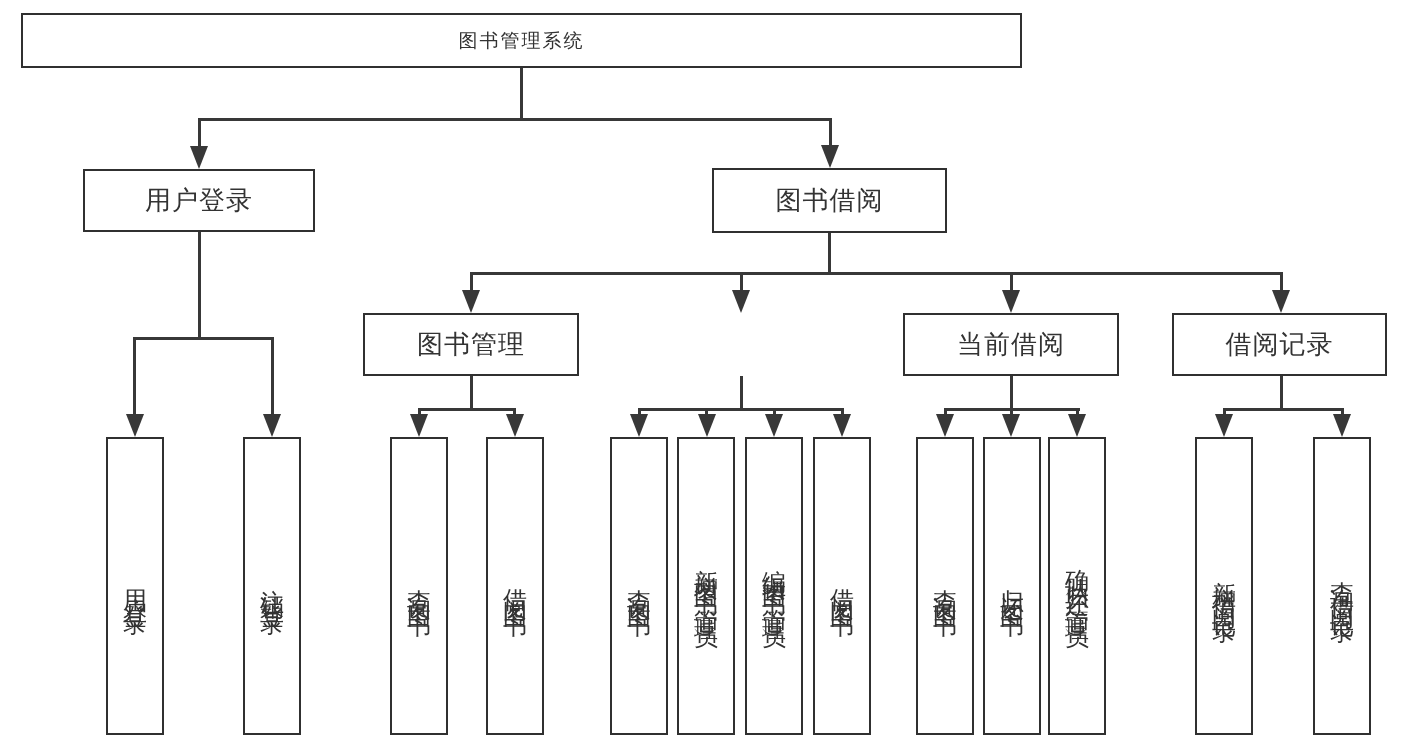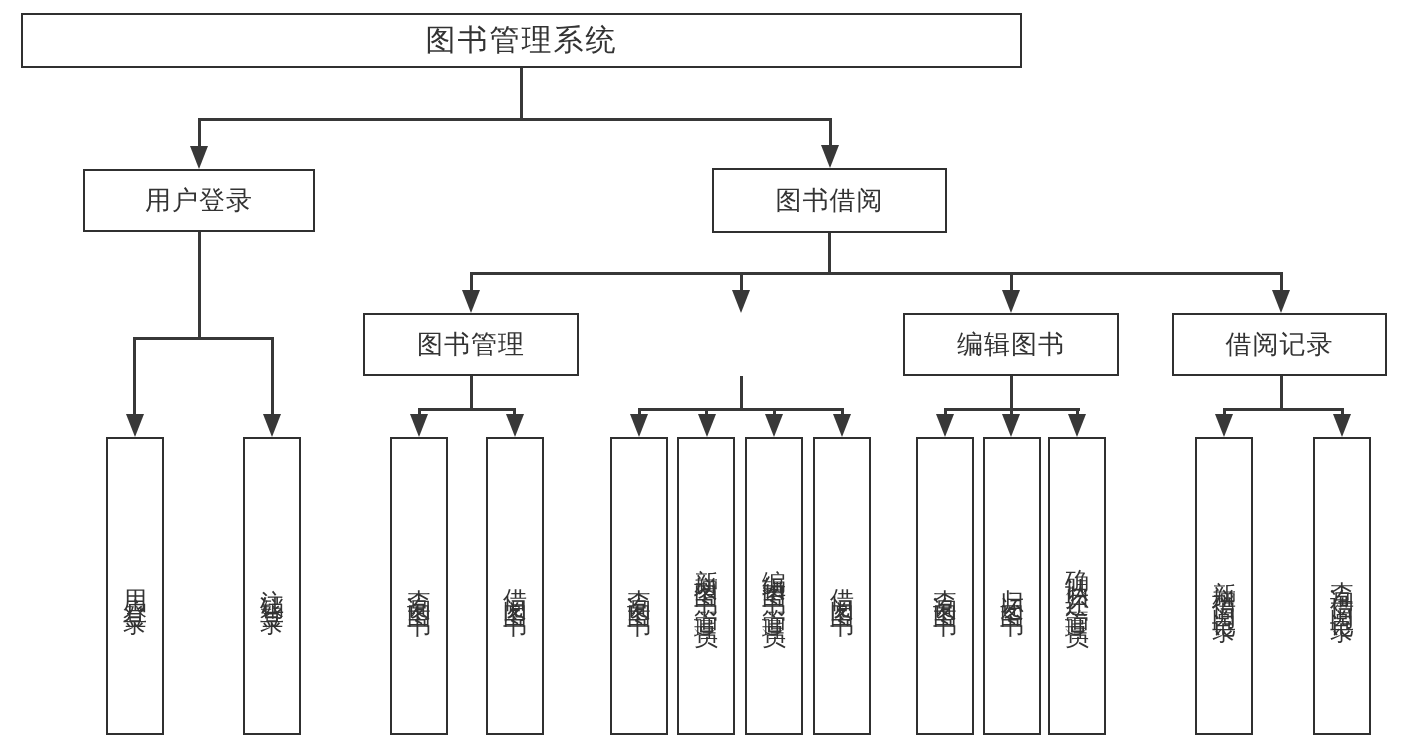--- a/index.html
+++ b/index.html
@@ -22,21 +22,21 @@
   }
   .box {
     position: absolute;
     background: var(--fill);
     border: 2.5px solid var(--border);
     display: flex;
     align-items: center;
     justify-content: center;
   }
   .hlabel { font-size: 26px; letter-spacing: 1px; white-space: nowrap; }
-  .root-label { font-size: 30px; letter-spacing: 2px; }
+  .root-label { font-size: 19px; letter-spacing: 2px; }
   .leaf { width: 58px; height: 298px; }
   .vtext {
     writing-mode: vertical-rl;
     text-orientation: mixed;
     font-size: 24px;
     letter-spacing: 8px;
     line-height: 1;
     white-space: nowrap;
   }
   .vline { position: absolute; width: 2.5px; background: var(--line); }
@@ -104,21 +104,21 @@
     <div class="vline" style="left:1010px;top:272px;height:20px"></div>
     <div class="arrow" style="left:1002px;top:290px"></div>
     <div class="vline" style="left:1280px;top:272px;height:20px"></div>
     <div class="arrow" style="left:1272px;top:290px"></div>
   </div>
 
   <div class="box" style="left:363px;top:313px;width:216px;height:63px">
     <span class="hlabel">图书管理</span>
   </div>
   <div class="box" style="left:903px;top:313px;width:216px;height:63px">
-    <span class="hlabel">编辑图书</span>
+    <span class="hlabel">当前借阅</span>
   </div>
   <div class="box" style="left:1172px;top:313px;width:215px;height:63px">
     <span class="hlabel">借阅记录</span>
   </div>
 
   <div>
     <div class="vline" style="left:470px;top:376px;height:34px"></div>
     <div class="hline" style="left:418px;top:408px;width:98px"></div>
     <div class="vline" style="left:418px;top:408px;height:10px"></div>
     <div class="arrow" style="left:410px;top:414px"></div>

